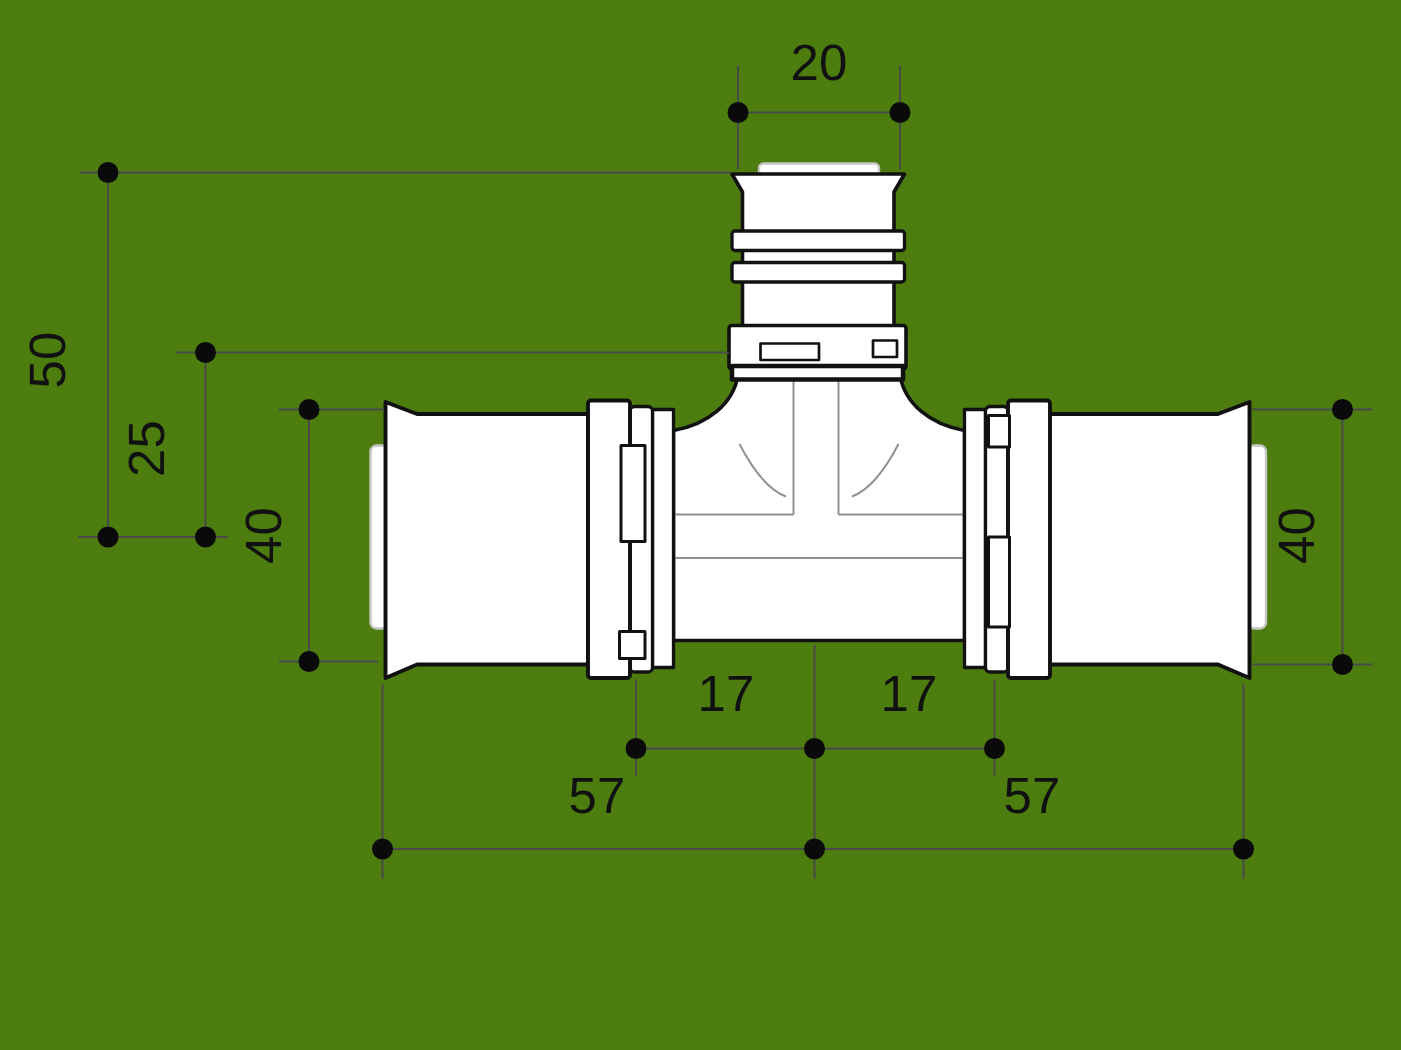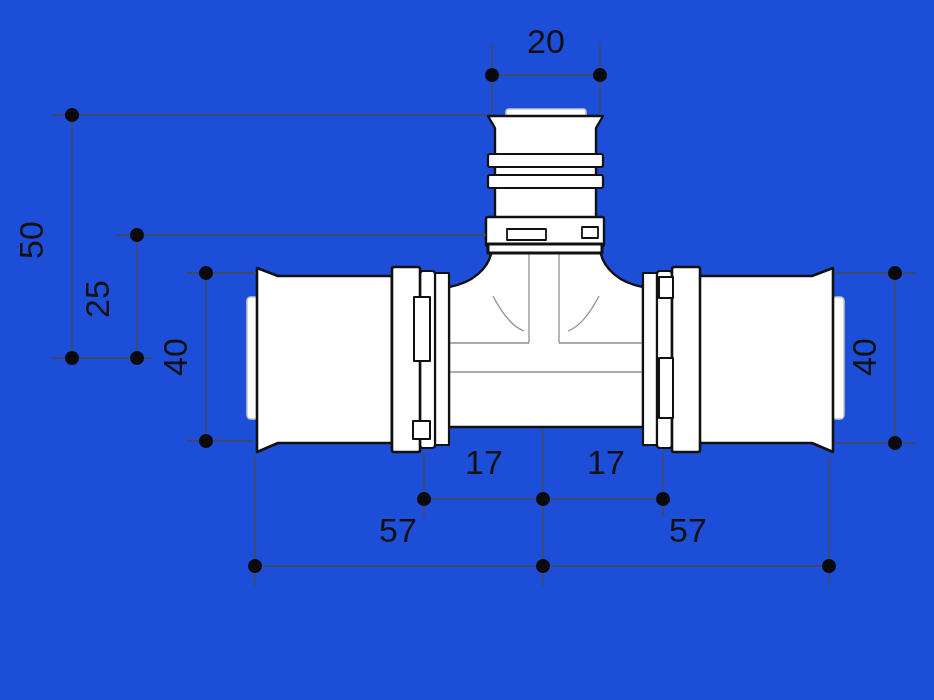--- a/index.html
+++ b/index.html
@@ -1,16 +1,16 @@
 <!DOCTYPE html>
 <html><head>
 <meta charset="utf-8">
 <style>
   html,body{margin:0;padding:0;background:#fff;}
-  .stage{position:relative;width:934px;height:700px;background:#1d4ed8;overflow:hidden;
+  .stage{position:relative;width:934px;height:700px;background:#4d7c0f;overflow:hidden;
          font-family:"Liberation Sans",sans-serif;}
   svg{display:block;}
   .dimtext{font-family:"Liberation Sans",sans-serif;font-size:34px;fill:#111;}
 </style>
 </head>
 <body>
 
 <div class="stage">
 <svg width="934" height="700" viewBox="0 0 934 700">
 

